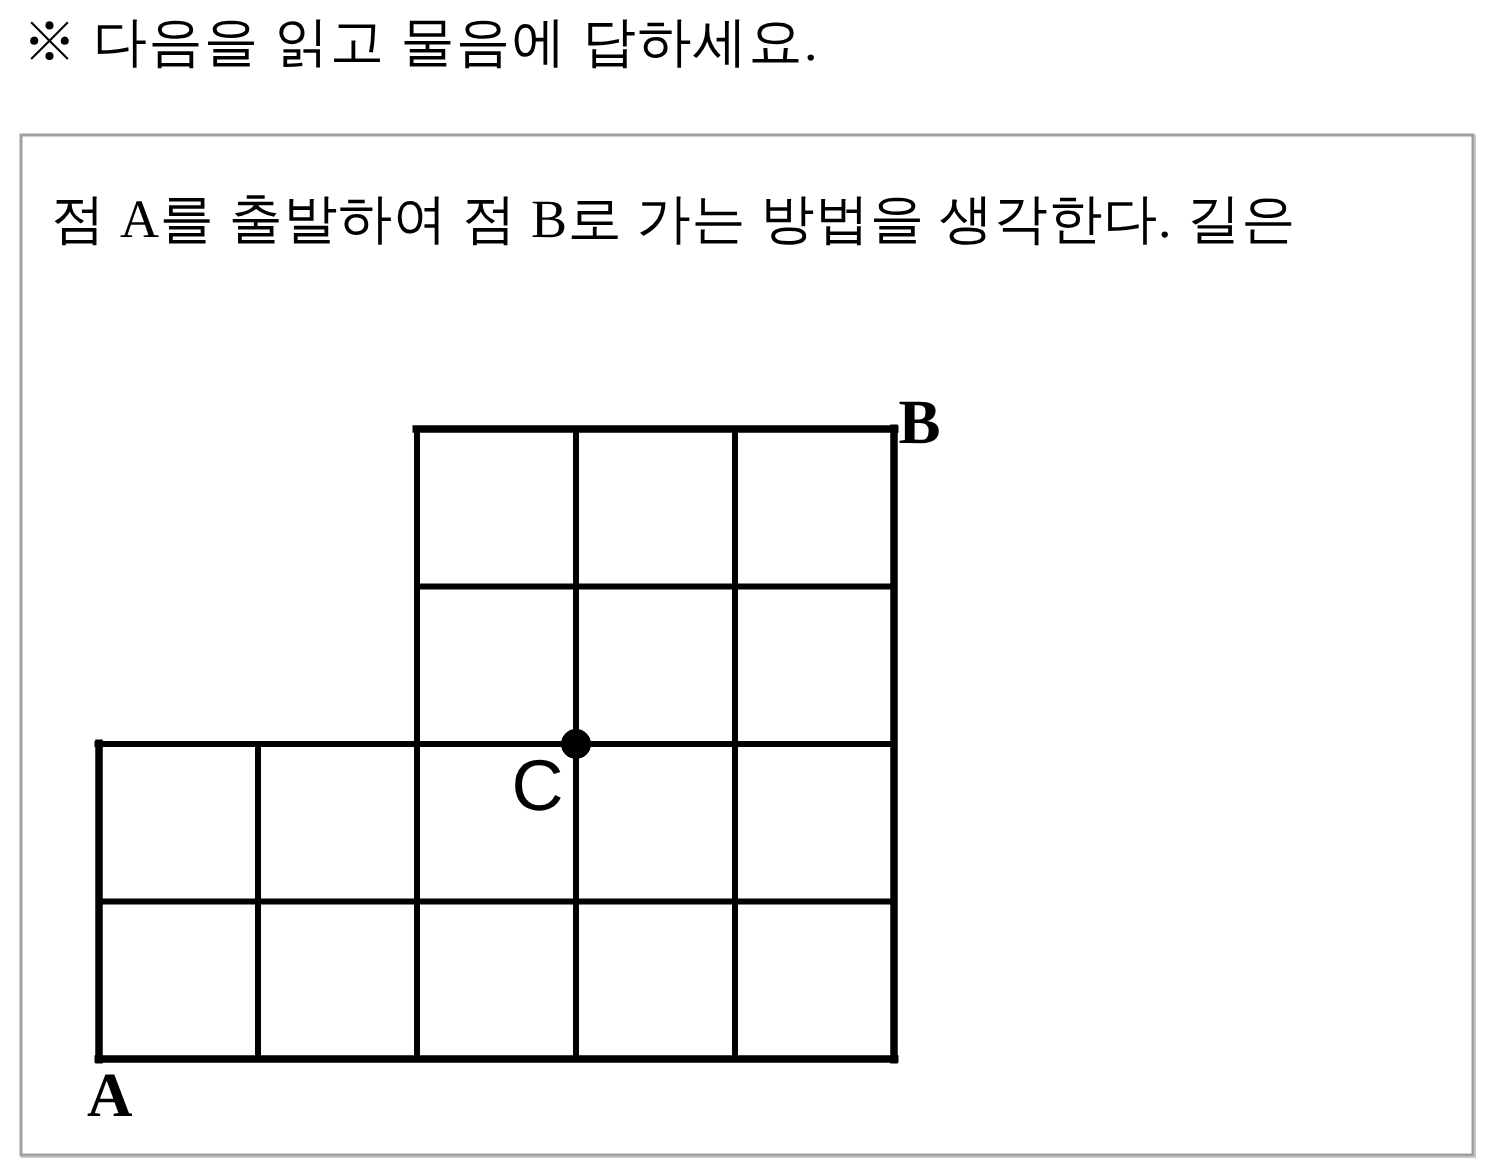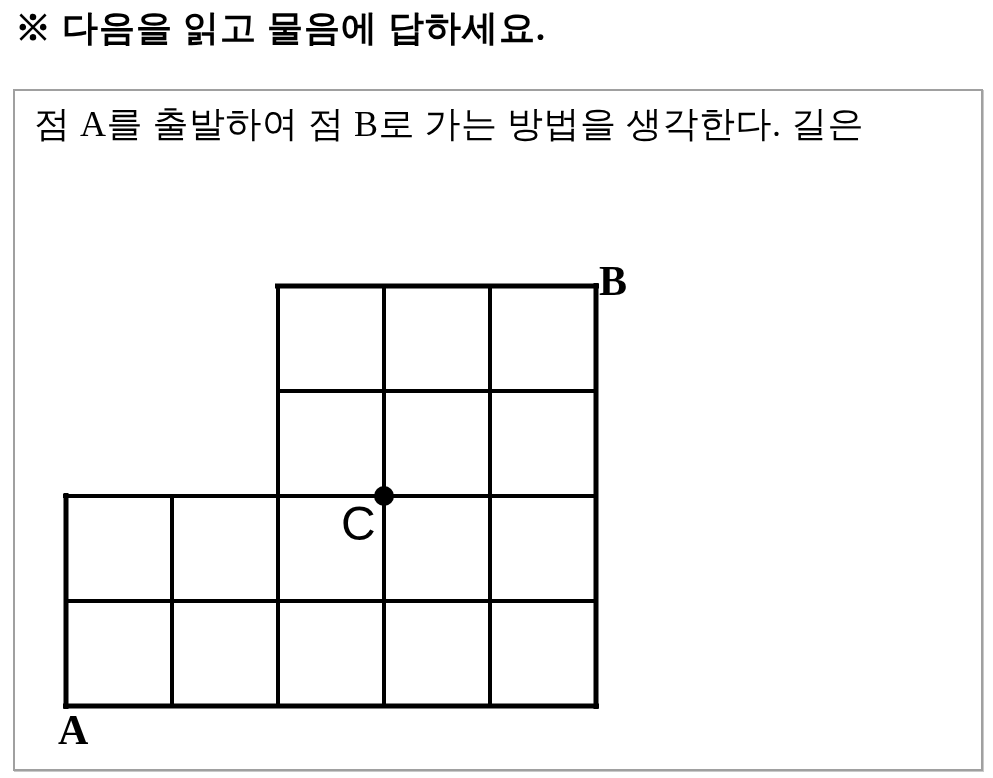--- a/index.html
+++ b/index.html
@@ -16,42 +16,42 @@
     position: relative;
     width: 993px;
     height: 778px;
     background: #ffffff;
   }
   .instruction-heading {
     position: absolute;
     left: 15px;
     top: 4px;
     font-size: 36px;
-    font-weight: 700;
+    font-weight: 400;
     letter-spacing: 1px;
     white-space: nowrap;
   }
   .problem-box {
     position: absolute;
     left: 13px;
     top: 89px;
     width: 966px;
     height: 678px;
     border: 2px solid #a0a0a0;
     background: #ffffff;
     box-shadow: 1px 1px 0 #c9c9c9;
   }
   .problem-text {
     position: absolute;
     left: 34px;
     font-size: 36px;
     letter-spacing: 0.5px;
     white-space: nowrap;
   }
-  .problem-text.line1 { top: 100px; }
+  .problem-text.line1 { top: 122px; }
   .problem-text.line2 { top: 166px; }
   svg.grid-svg {
     position: absolute;
     left: 0;
     top: 0;
     pointer-events: none;
   }
 </style>
 </head>
 <body>

